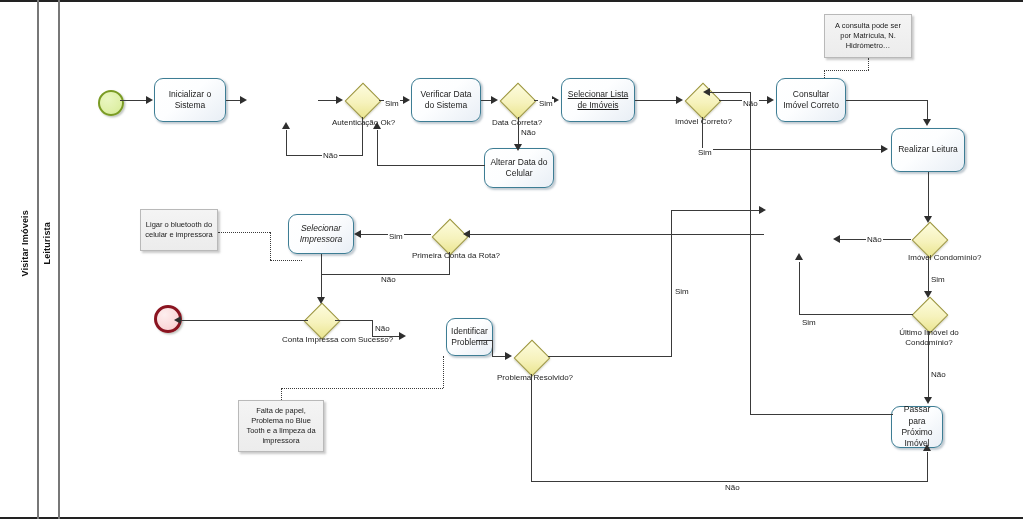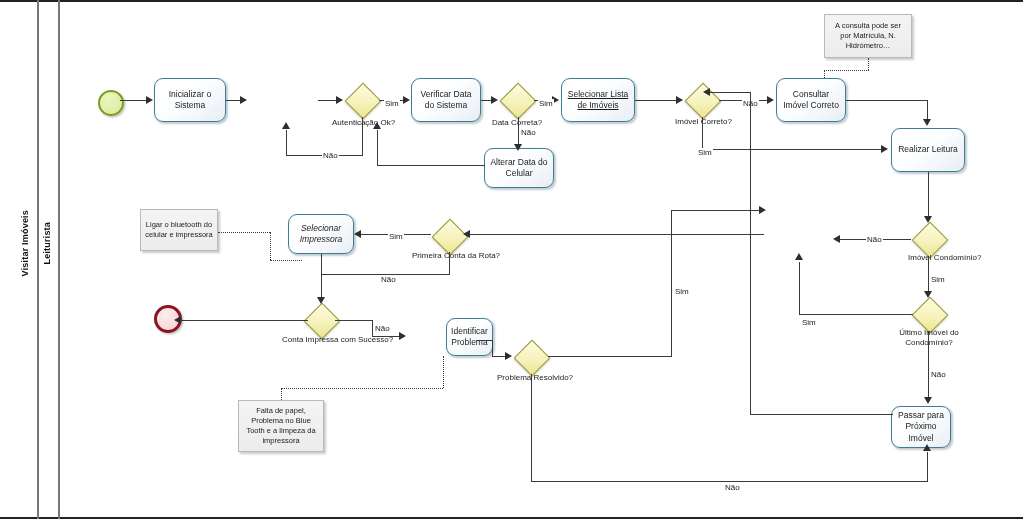--- a/index.html
+++ b/index.html
@@ -110,21 +110,21 @@
 
   <div class="task" style="left:484px;top:148px;width:70px;height:40px;">Alterar Data do Celular</div>
 
   <div class="task" style="left:561px;top:78px;width:74px;height:44px;text-decoration:underline;">Selecionar Lista de Imóveis</div>
 
   <div class="task" style="left:776px;top:78px;width:70px;height:44px;">Consultar Imóvel Correto</div>
 
   <div class="task" style="left:891px;top:128px;width:74px;height:44px;">Realizar Leitura</div>
 
 
-  <div class="task" style="left:891px;top:406px;width:60px;height:42px;">Passar para Próximo Imóvel</div>
+  <div class="task" style="left:891px;top:406px;width:52px;height:42px;">Passar para Próximo Imóvel</div>
 
   <div class="task" style="left:288px;top:214px;width:66px;height:40px;font-style:italic;">Selecionar Impressora</div>
 
   <div class="task" style="left:408px;top:318px;width:47px;height:38px;margin-left:38px;">Identificar Problema</div>
 
   <div class="gw" style="left:345px;top:83px;">
     <div class="dia"></div>
   </div>
   <div class="gw-label" style="left:332px;top:118px;width:60px;">Autenticação Ok?</div>
 

